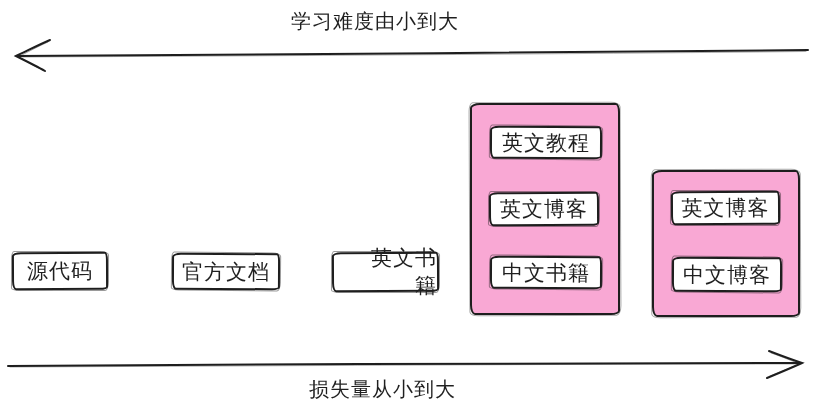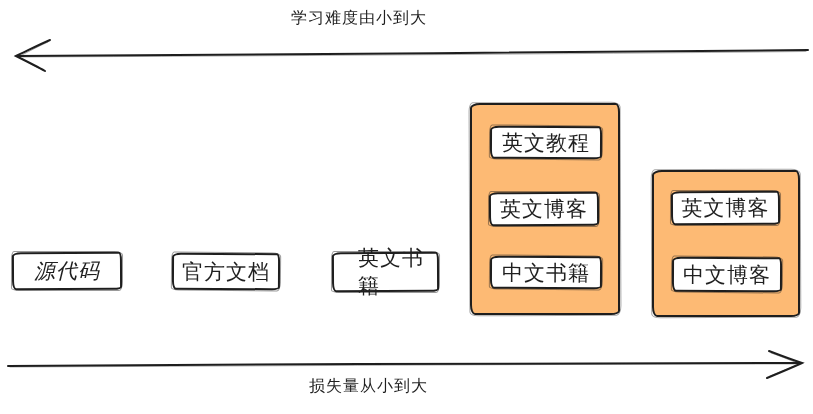--- a/index.html
+++ b/index.html
@@ -7,21 +7,21 @@
     position: relative;
     width: 813px;
     height: 414px;
     background: #ffffff;
     font-family: "Liberation Sans", sans-serif;
     color: #1e1e1e;
     overflow: hidden;
   }
   .axis-label {
     position: absolute;
-    font-size: 16px;
+    font-size: 20px;
     letter-spacing: 1px;
     color: #1f1f1f;
     white-space: nowrap;
   }
   .top-label { left: 291px; top: 8px; }
   .bottom-label { left: 309px; top: 376px; font-family: Liberation Mono, monospace; }
   .arrows {
     position: absolute;
     left: 0; top: 0;
     width: 813px; height: 414px;
@@ -47,33 +47,33 @@
     inset: -3px;
     border: 1.3px solid rgba(30,30,30,0.45);
     border-radius: 3px 9px 4px 8px / 8px 4px 9px 3px;
     transform: rotate(0.35deg);
     pointer-events: none;
   }
   .group {
     position: absolute;
     box-sizing: border-box;
     border: 2px solid #1e1e1e;
-    background: #fdba74;
+    background: #f9a8d4;
     border-radius: 10px 4px 9px 5px / 5px 9px 4px 10px;
   }
   .group::before {
     content: "";
     position: absolute;
     inset: -3px;
     border: 1.3px solid rgba(30,30,30,0.4);
     border-radius: 4px 10px 5px 9px / 9px 5px 10px 4px;
     transform: rotate(-0.25deg);
     pointer-events: none;
   }
-  .tilt-a { transform: rotate(-0.25deg); }
+  .tilt-a { transform: rotate(-0.25deg); text-align: right; }
   .tilt-b { transform: rotate(0.25deg); }
 </style>
 </head>
 <body>
 
 <div class="canvas">
 
   <div class="axis-label top-label">学习难度由小到大</div>
 
   <svg class="arrows" viewBox="0 0 813 414" xmlns="http://www.w3.org/2000/svg">
@@ -84,21 +84,21 @@
       <path stroke="rgba(30,30,30,0.4)" stroke-width="1" d="M48 42 C 35 48, 26 53, 18 57 C 28 62, 36 67, 43 70"></path>
     </g>
     <g fill="none" stroke="#1e1e1e" stroke-width="2" stroke-linecap="round">
       <path d="M8 366 C 260 364.5, 560 362.5, 799 363"></path>
       <path stroke="rgba(30,30,30,0.35)" stroke-width="1" d="M10 367 C 260 366, 560 364, 796 364"></path>
       <path d="M769 351 C 782 356, 793 360, 802 363 C 791 368, 779 373, 767 378"></path>
       <path stroke="rgba(30,30,30,0.4)" stroke-width="1" d="M771 353 C 783 357, 792 361, 800 364 C 790 368, 780 372, 770 376"></path>
     </g>
   </svg>
 
-  <div class="box tilt-a" style="left:12px; top:252px; width:110px; height:38px;font-style:italic;">
+  <div class="box tilt-a" style="left:12px; top:252px; width:96px; height:38px;">
     <span>源代码</span>
   </div>
 
   <div class="box tilt-b" style="left:172px; top:253px; width:108px; height:37px;">
     <span>官方文档</span>
   </div>
 
   <div class="box tilt-a" style="left:332px; top:252px; width:107px; height:40px;padding-left:24px;">
     <span>英文书籍</span>
   </div>

